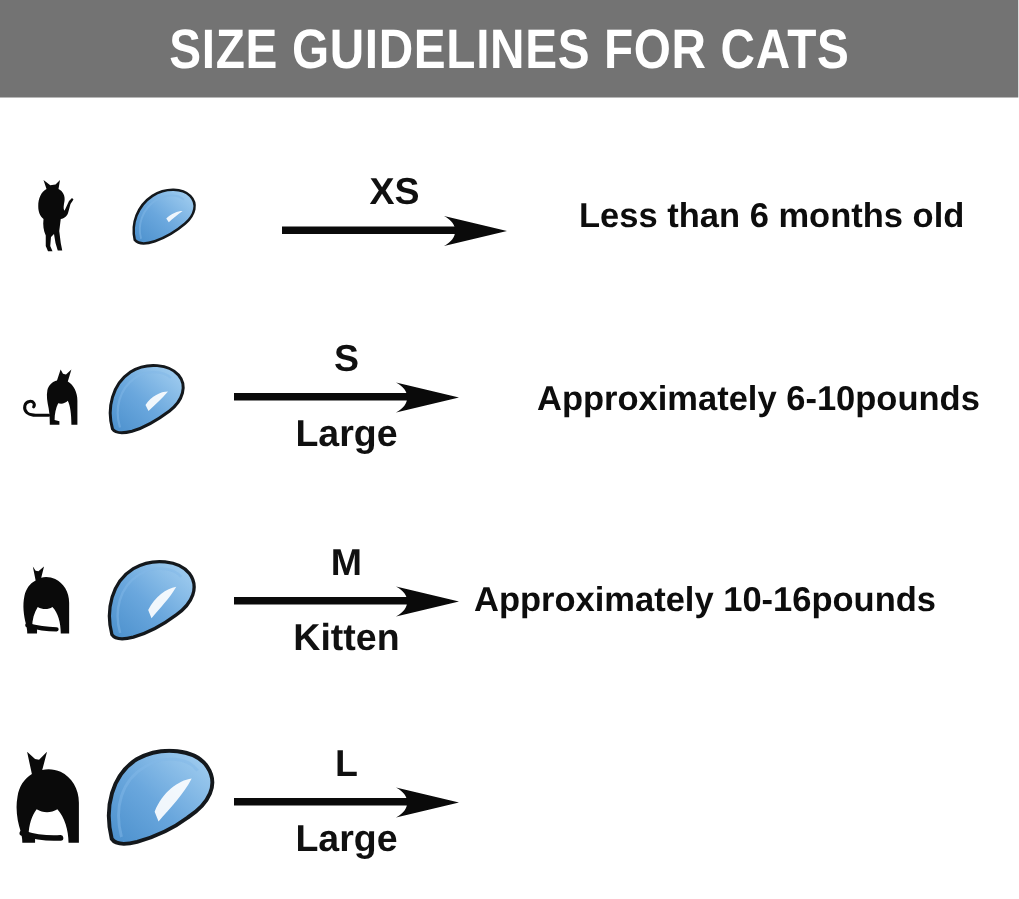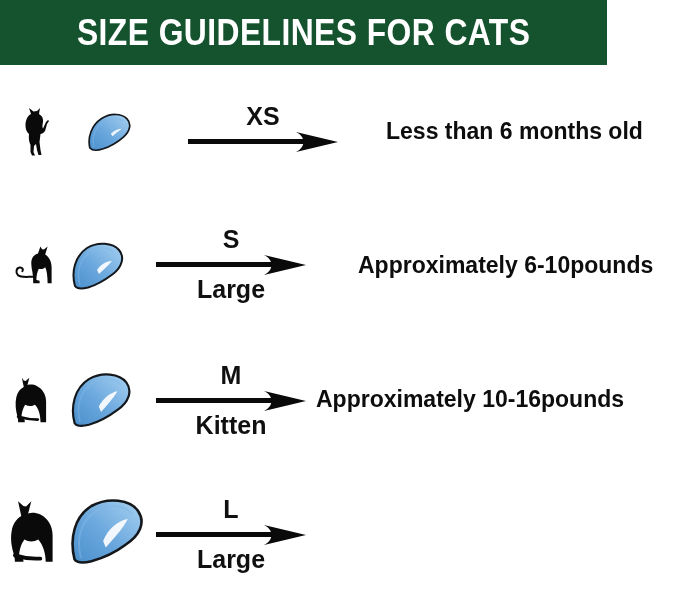--- a/index.html
+++ b/index.html
@@ -20,23 +20,23 @@
     width: 679px;
     height: 599px;
     background: #ffffff;
   }
 
   
   .header-banner {
     position: absolute;
     left: 0;
     top: 0;
-    width: 607px;
+    width: 679px;
     height: 65px;
-    background: #14532d;
+    background: #737373;
     display: flex;
     align-items: center;
     justify-content: center;
   }
   .header-title {
     color: #ffffff;
     font-family: "Liberation Sans Narrow", "Liberation Sans", sans-serif;
     font-weight: 700;
     font-size: 37px;
     letter-spacing: 0.5px;
@@ -55,21 +55,21 @@
     height: 534px;
   }
   .size-row {
     position: absolute;
     left: 0;
     width: 679px;
     height: 134px;
     display: flex;
     align-items: center;
   }
-  .row-1 { top: 0px; gap: 16px; }
+  .row-1 { top: 12px; gap: 16px; }
   .row-2 { top: 134px; }
   .row-3 { top: 268px; }
   .row-4 { top: 400px; }
 
   
   .cat-cell {
     position: relative;
     width: 68px;
     height: 100%;
     display: flex;

